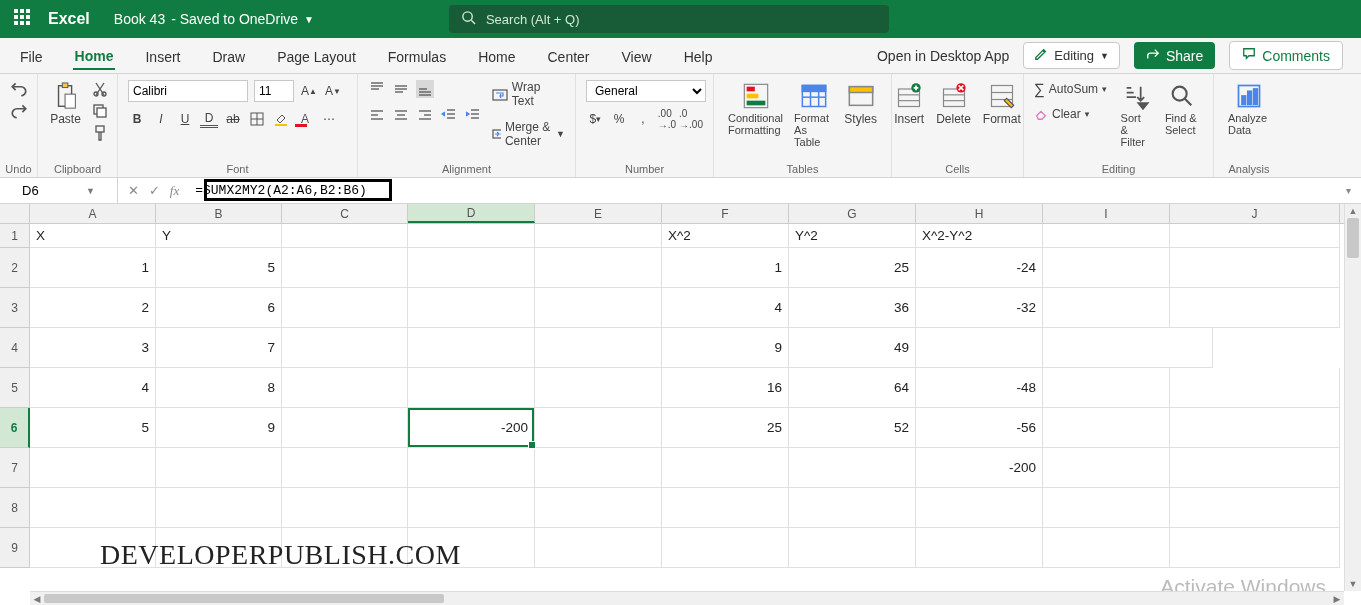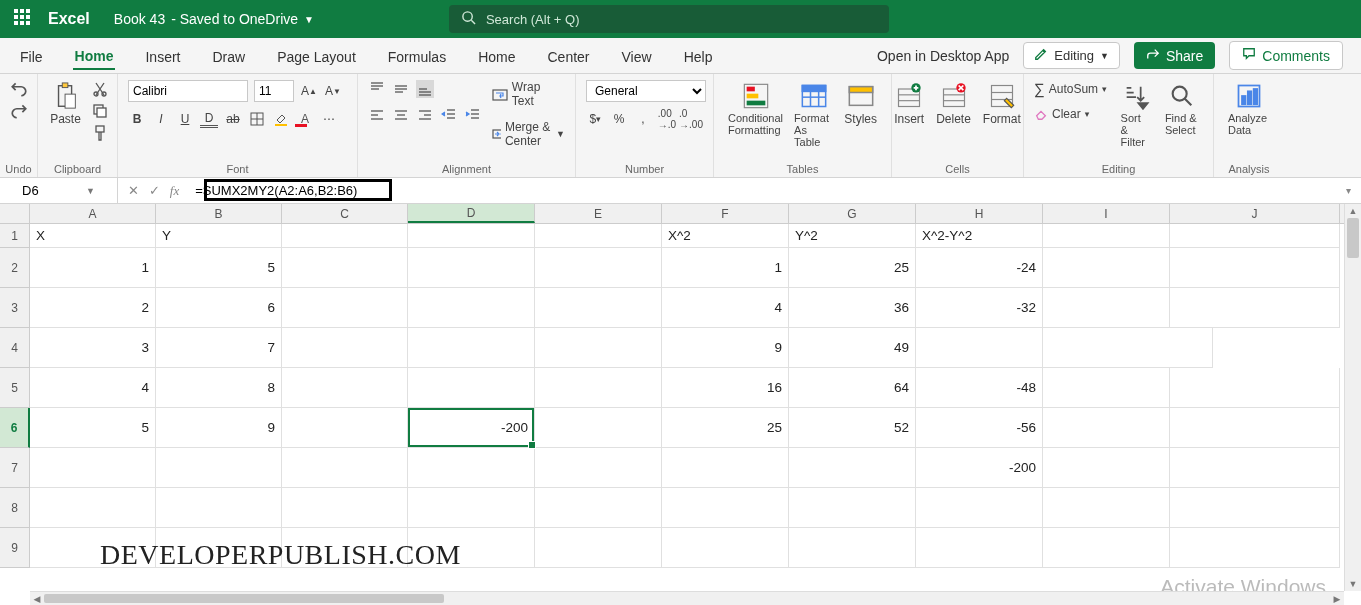--- a/index.html
+++ b/index.html
@@ -43,21 +43,21 @@
 .font-size { width:40px;}
 .toolbar-row { display:flex; gap:6px; align-items:center;}
 .mini { font-size:12px; color:#444;}
 
 
 .fbar { height: 26px; border-bottom: 1px solid #d4d4d4; display: flex; align-items: center; background:#fff; position:relative;}
 .namebox { width: 118px; border-right: 1px solid #d4d4d4; height: 100%; padding: 0 22px; font-size: 13px; display:flex; align-items:center; justify-content:space-between;}
 .namebox .dd { font-size:9px; color:#777;}
 .fbar-icons { display:flex; gap:10px; padding:0 10px; color:#888; font-size:13px;}
 .fx { font-style: italic; font-family: serif;}
-.formula-input { flex:1; font-size:13px; padding:0 6px; border:none; outline:none; height:100%;}
+.formula-input { flex:1; font-size:13px; padding:0 6px; border:none; outline:none; height:100%;font-family:Liberation Mono, monospace;}
 .formula-highlight { position:absolute; left:204px; top:1px; height:22px; width:188px; border:3px solid #000; pointer-events:none;}
 .fbar-expand { margin-left:auto; padding:0 10px; color:#888; font-size:10px; cursor:pointer;}
 
 
 .sheet-area { position: relative; height: calc(605px - 38px - 36px - 104px - 26px); overflow:hidden; background:#fff;}
 .col-headers { display:flex; height:20px; background:#f0f0f0; border-bottom:1px solid #ccc;}
 .corner { width:30px; border-right:1px solid #ccc; background:#f0f0f0;}
 .ch { border-right:1px solid #ccc; font-size:12px; color:#555; display:flex; align-items:center; justify-content:center; position:relative;}
 .ch.sel { background:#d2e8d4; border-bottom:2px solid #107c41;}
 .row { display:flex; height:40px;}

